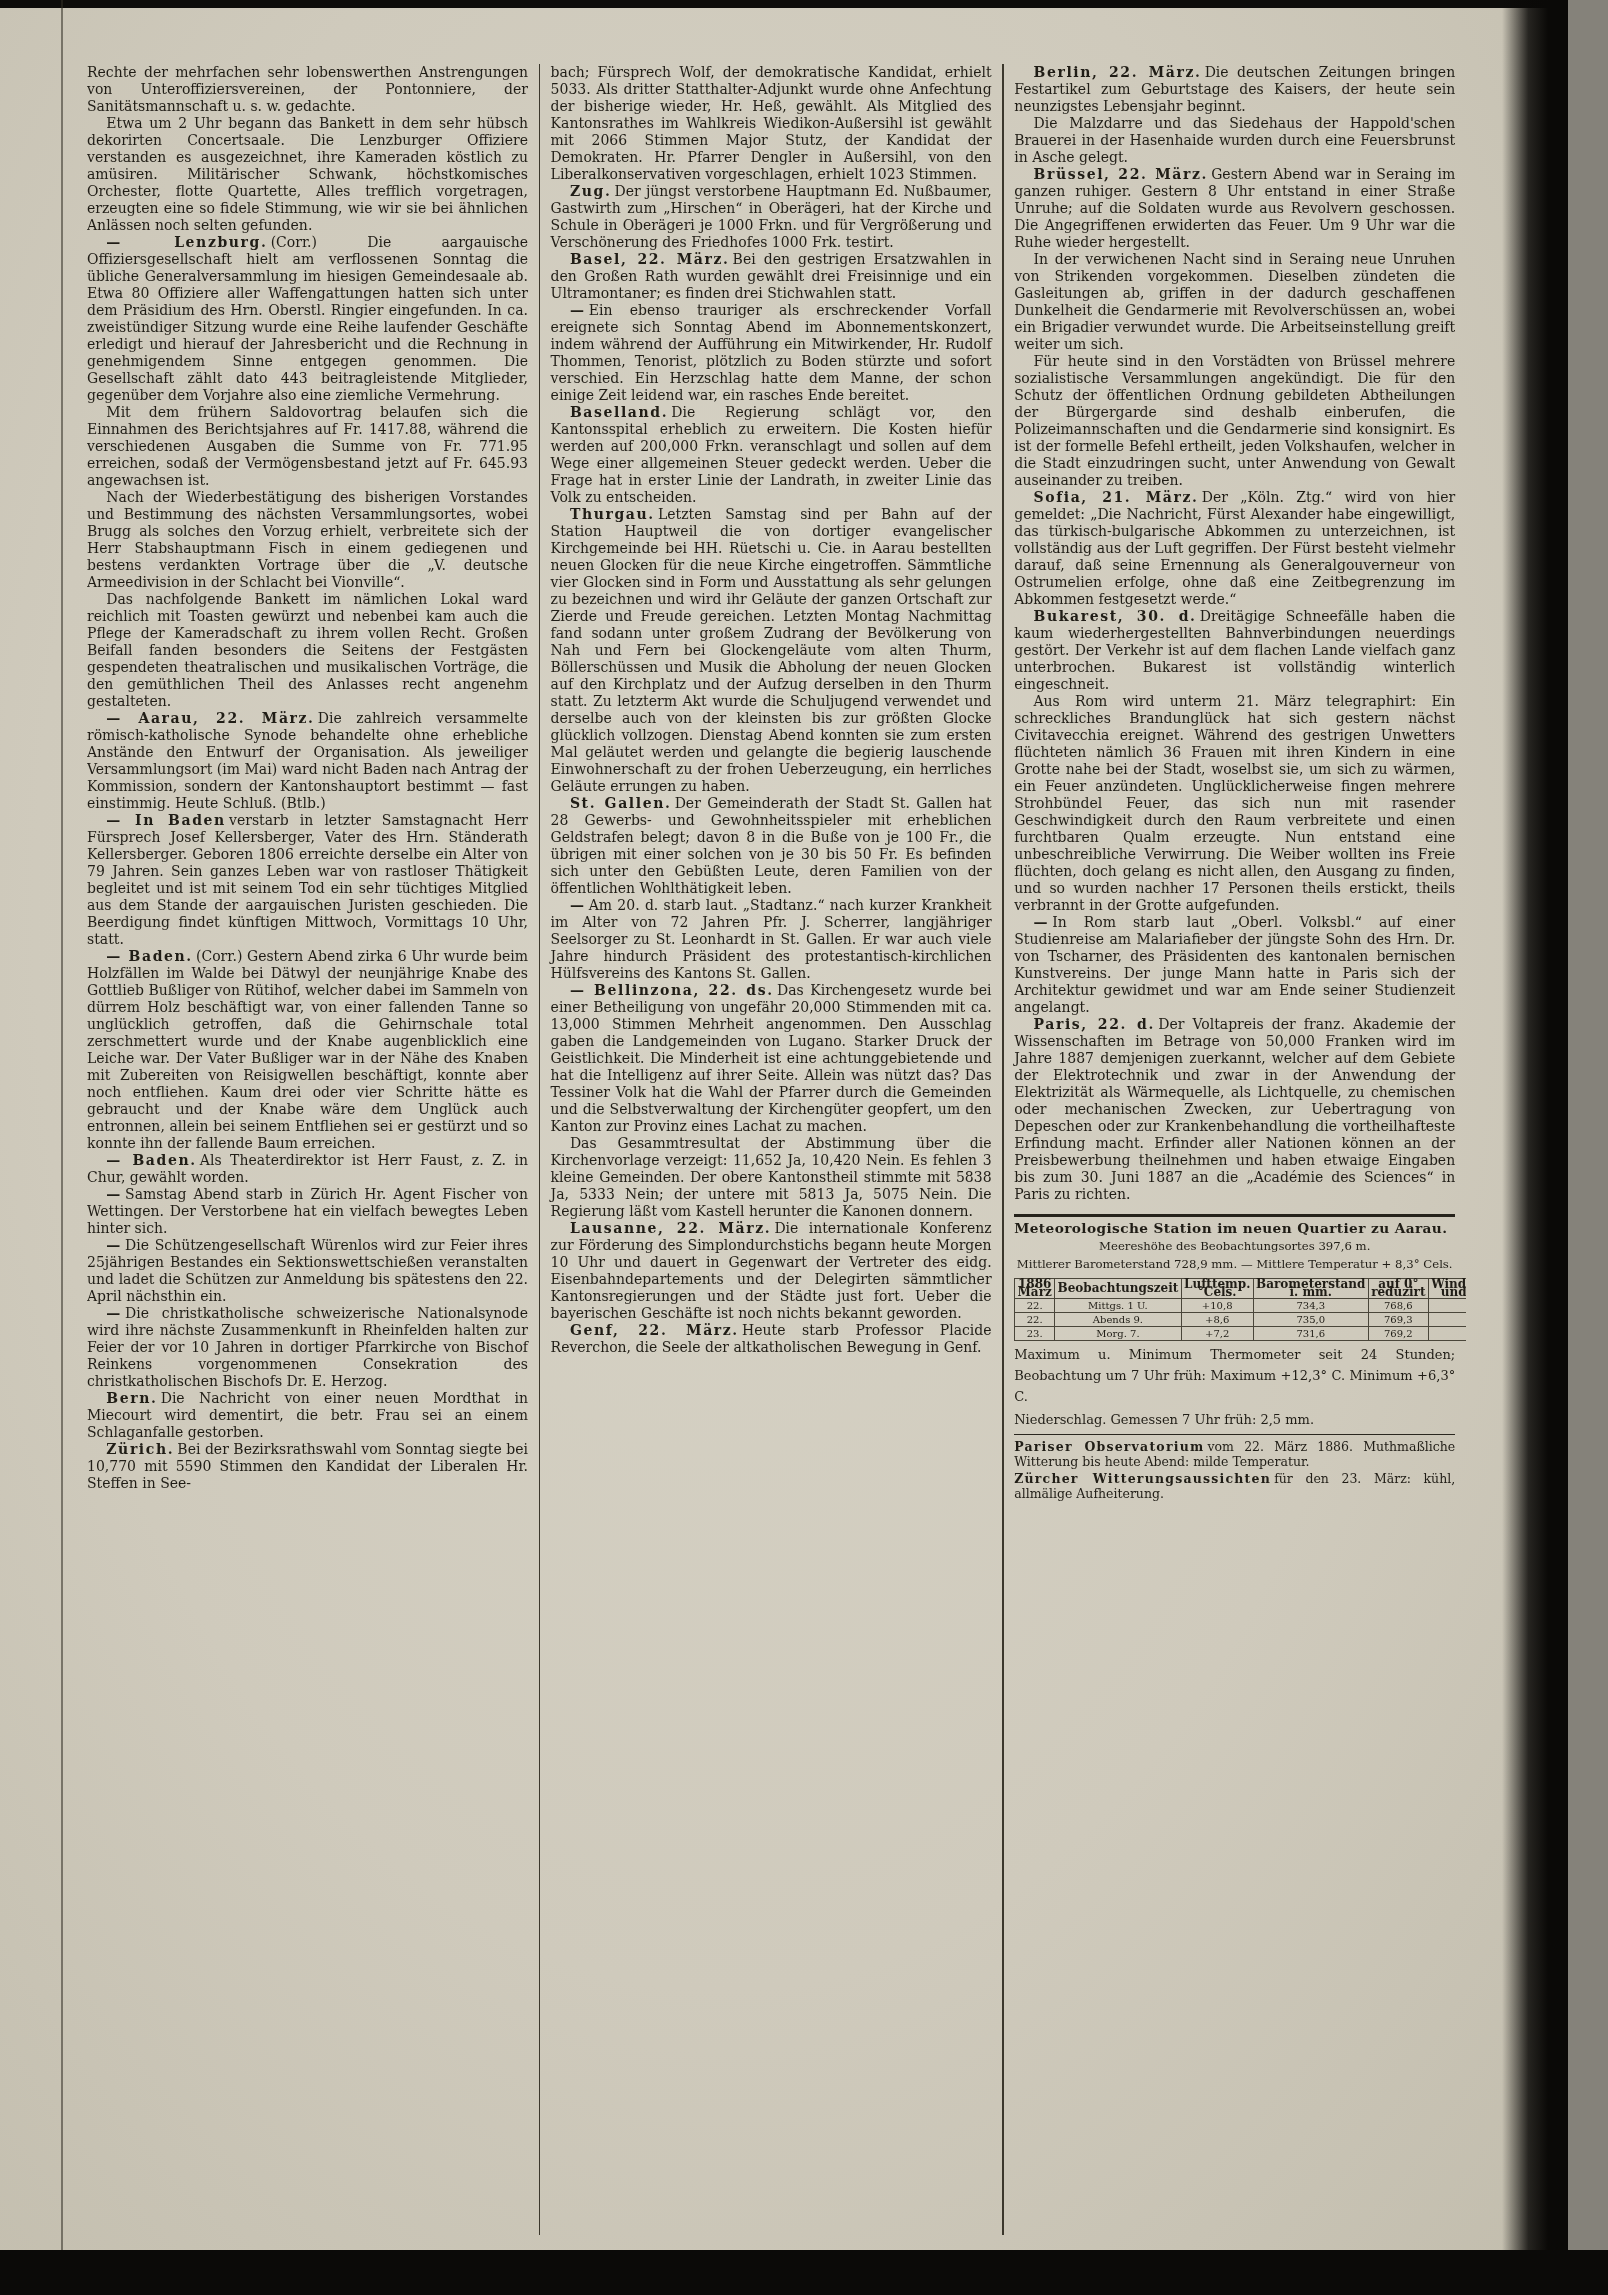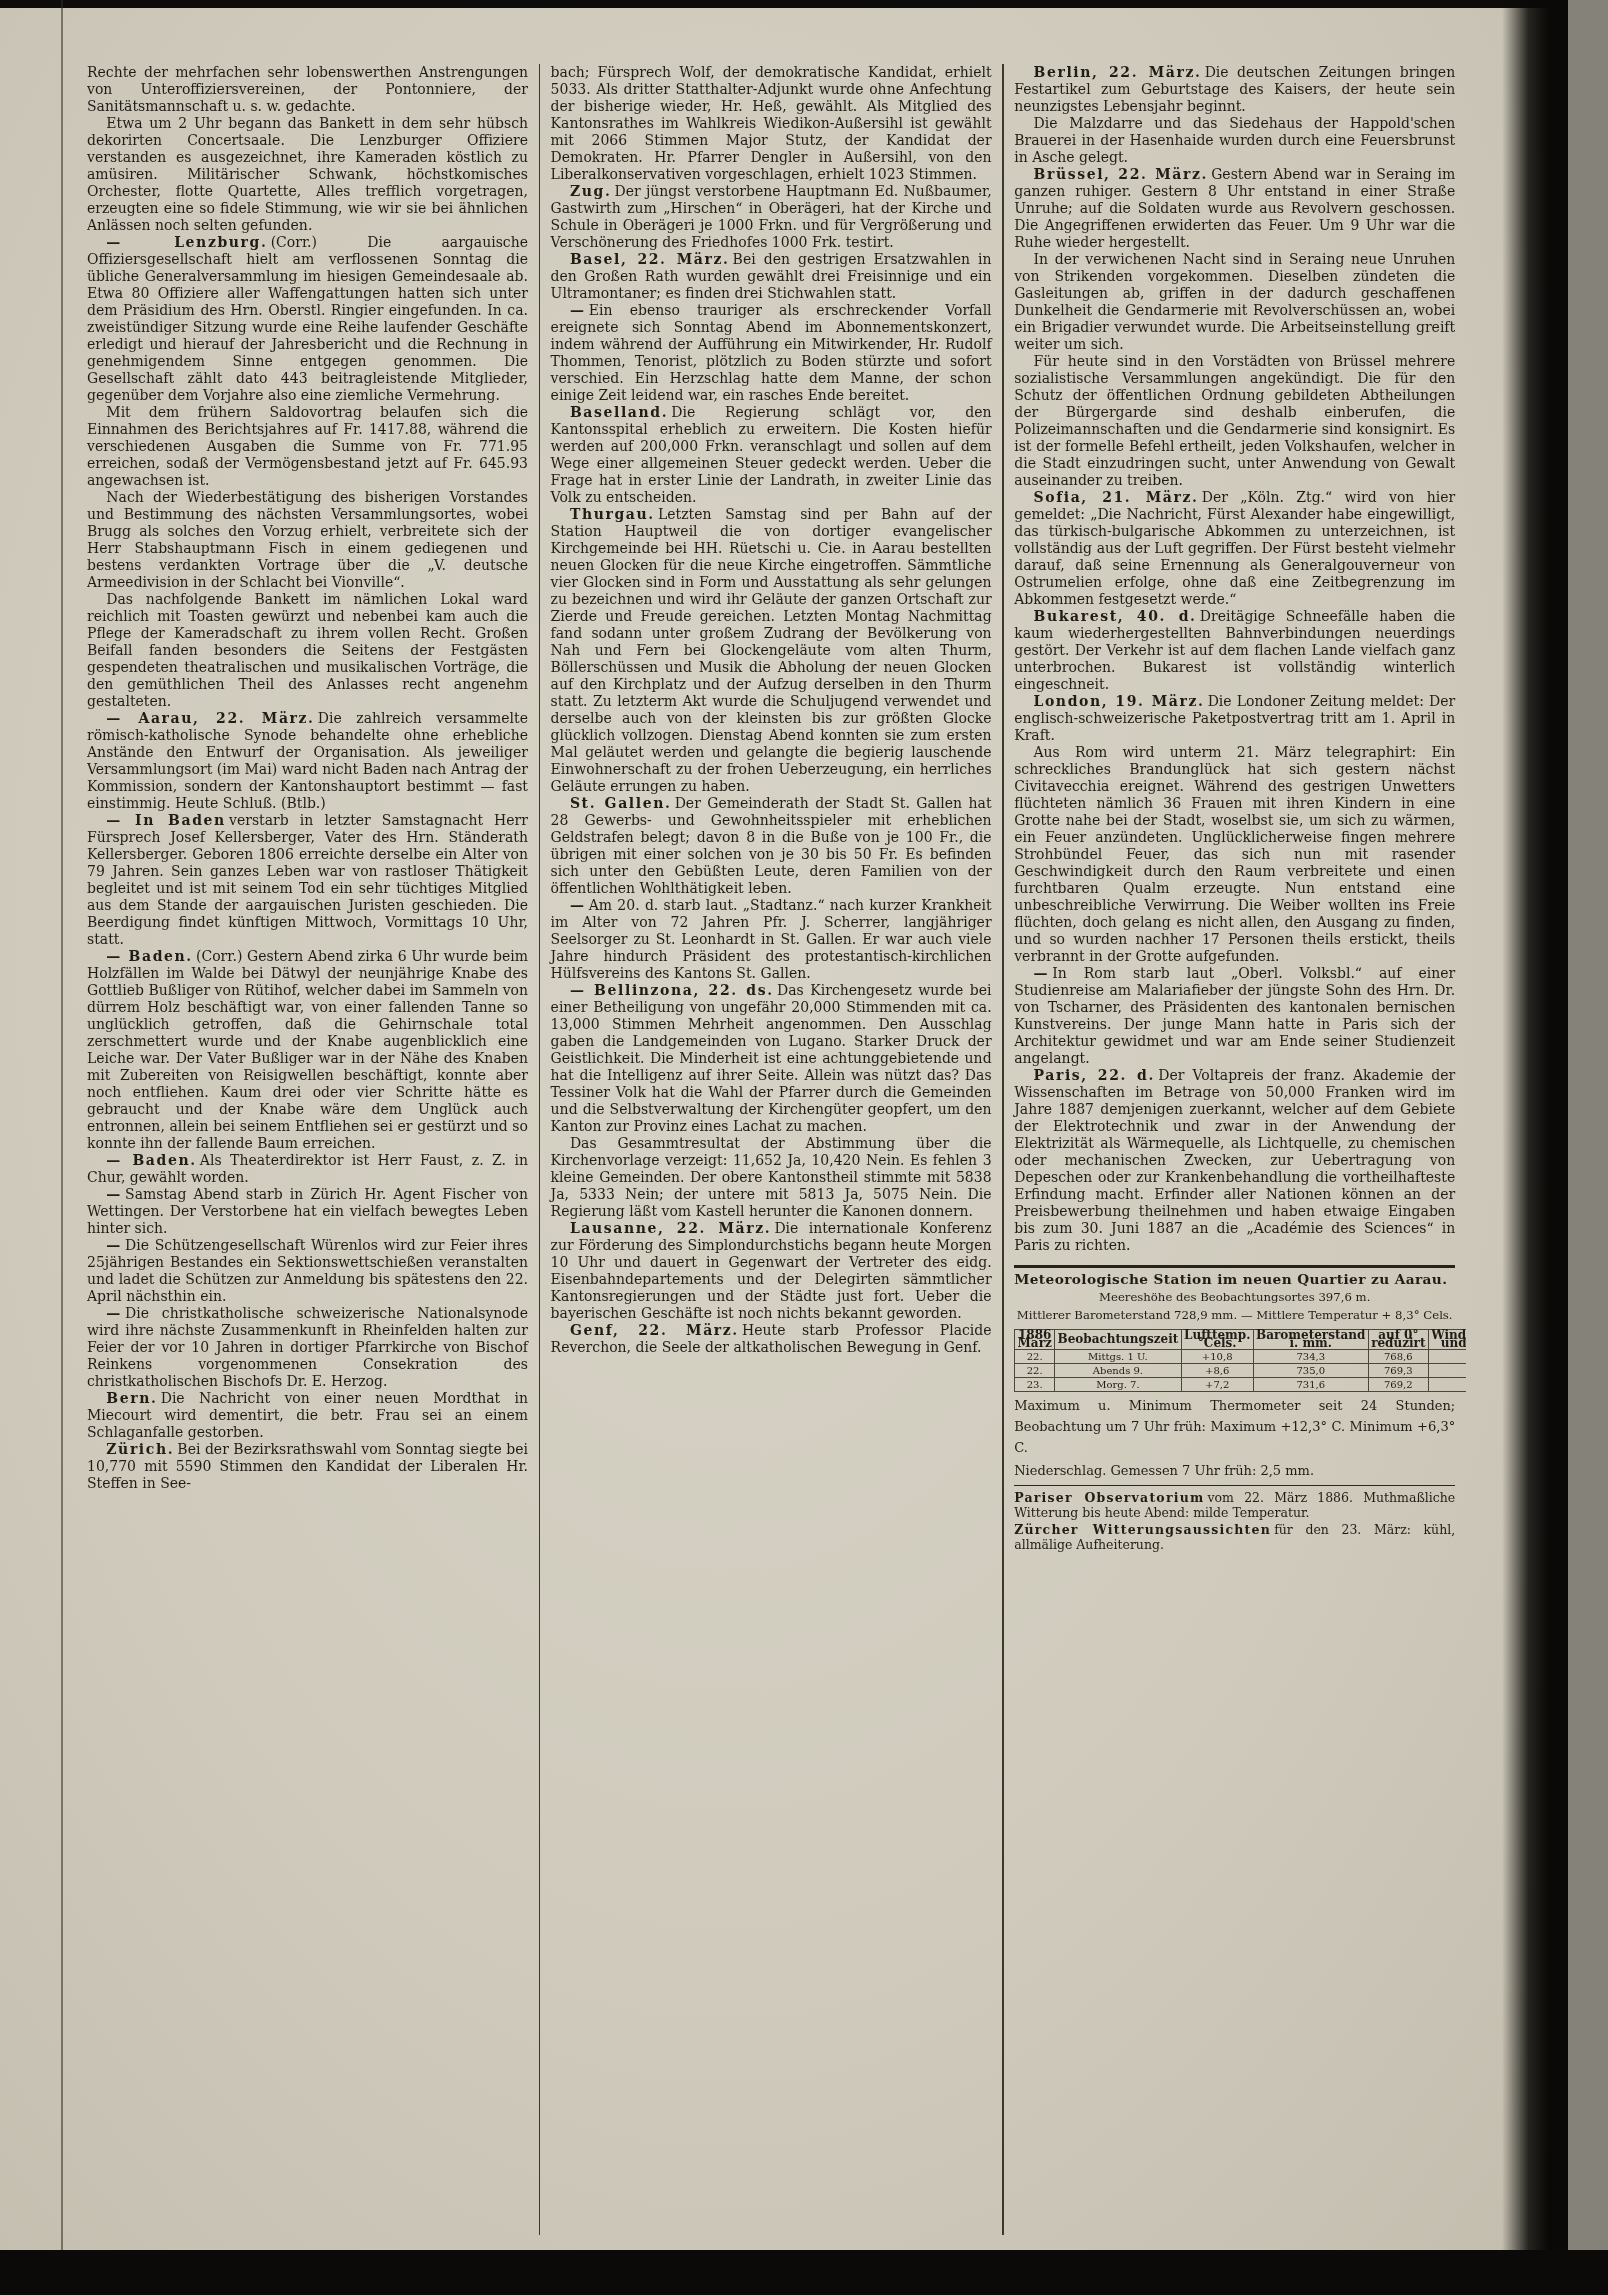--- a/index.html
+++ b/index.html
@@ -91,22 +91,21 @@
 
     <div class="col">
       <div>
 
       <p class="par"><span class="lead">Berlin, 22. März.</span><span>Die deutschen Zeitungen bringen Festartikel zum Geburtstage des Kaisers, der heute sein neunzigstes Lebensjahr beginnt.</span></p>
           <p class="par"><span>Die Malzdarre und das Siedehaus der Happold'schen Brauerei in der Hasenhaide wurden durch eine Feuersbrunst in Asche gelegt.</span></p>
           <p class="par"><span class="lead">Brüssel, 22. März.</span><span>Gestern Abend war in Seraing im ganzen ruhiger. Gestern 8 Uhr entstand in einer Straße Unruhe; auf die Soldaten wurde aus Revolvern geschossen. Die Angegriffenen erwiderten das Feuer. Um 9 Uhr war die Ruhe wieder hergestellt.</span></p>
           <p class="par"><span>In der verwichenen Nacht sind in Seraing neue Unruhen von Strikenden vorgekommen. Dieselben zündeten die Gasleitungen ab, griffen in der dadurch geschaffenen Dunkelheit die Gendarmerie mit Revolverschüssen an, wobei ein Brigadier verwundet wurde. Die Arbeitseinstellung greift weiter um sich.</span></p>
           <p class="par"><span>Für heute sind in den Vorstädten von Brüssel mehrere sozialistische Versammlungen angekündigt. Die für den Schutz der öffentlichen Ordnung gebildeten Abtheilungen der Bürgergarde sind deshalb einberufen, die Polizeimannschaften und die Gendarmerie sind konsignirt. Es ist der formelle Befehl ertheilt, jeden Volkshaufen, welcher in die Stadt einzudringen sucht, unter Anwendung von Gewalt auseinander zu treiben.</span></p>
           <p class="par"><span class="lead">Sofia, 21. März.</span><span>Der „Köln. Ztg.“ wird von hier gemeldet: „Die Nachricht, Fürst Alexander habe eingewilligt, das türkisch-bulgarische Abkommen zu unterzeichnen, ist vollständig aus der Luft gegriffen. Der Fürst besteht vielmehr darauf, daß seine Ernennung als Generalgouverneur von Ostrumelien erfolge, ohne daß eine Zeitbegrenzung im Abkommen festgesetzt werde.“</span></p>
-          <p class="par"><span class="lead">Bukarest, 40. d.</span><span>Dreitägige Schneefälle haben die kaum wiederhergestellten Bahnverbindungen neuerdings gestört. Der Verkehr ist auf dem flachen Lande vielfach ganz unterbrochen. Bukarest ist vollständig winterlich eingeschneit.</span></p>
-          <p class="par"><span class="lead">London, 19. März.</span><span>Die Londoner Zeitung meldet: Der englisch-schweizerische Paketpostvertrag tritt am 1. April in Kraft.</span></p>
+          <p class="par"><span class="lead">Bukarest, 30. d.</span><span>Dreitägige Schneefälle haben die kaum wiederhergestellten Bahnverbindungen neuerdings gestört. Der Verkehr ist auf dem flachen Lande vielfach ganz unterbrochen. Bukarest ist vollständig winterlich eingeschneit.</span></p>
           <p class="par"><span>Aus Rom wird unterm 21. März telegraphirt: Ein schreckliches Brandunglück hat sich gestern nächst Civitavecchia ereignet. Während des gestrigen Unwetters flüchteten nämlich 36 Frauen mit ihren Kindern in eine Grotte nahe bei der Stadt, woselbst sie, um sich zu wärmen, ein Feuer anzündeten. Unglücklicherweise fingen mehrere Strohbündel Feuer, das sich nun mit rasender Geschwindigkeit durch den Raum verbreitete und einen furchtbaren Qualm erzeugte. Nun entstand eine unbeschreibliche Verwirrung. Die Weiber wollten ins Freie flüchten, doch gelang es nicht allen, den Ausgang zu finden, und so wurden nachher 17 Personen theils erstickt, theils verbrannt in der Grotte aufgefunden.</span></p>
           <p class="par"><span class="lead">—</span><span>In Rom starb laut „Oberl. Volksbl.“ auf einer Studienreise am Malariafieber der jüngste Sohn des Hrn. Dr. von Tscharner, des Präsidenten des kantonalen bernischen Kunstvereins. Der junge Mann hatte in Paris sich der Architektur gewidmet und war am Ende seiner Studienzeit angelangt.</span></p>
           <p class="par"><span class="lead">Paris, 22. d.</span><span>Der Voltapreis der franz. Akademie der Wissenschaften im Betrage von 50,000 Franken wird im Jahre 1887 demjenigen zuerkannt, welcher auf dem Gebiete der Elektrotechnik und zwar in der Anwendung der Elektrizität als Wärmequelle, als Lichtquelle, zu chemischen oder mechanischen Zwecken, zur Uebertragung von Depeschen oder zur Krankenbehandlung die vortheilhafteste Erfindung macht. Erfinder aller Nationen können an der Preisbewerbung theilnehmen und haben etwaige Eingaben bis zum 30. Juni 1887 an die „Académie des Sciences“ in Paris zu richten.</span></p>
         </div>
 
       <div class="met">
         <p class="met-title">Meteorologische Station im neuen Quartier zu Aarau.</p>
         <p class="met-sub">Meereshöhe des Beobachtungsortes 397,6 m.</p>
         <p class="met-sub">Mittlerer Barometerstand 728,9 mm. — Mittlere Temperatur + 8,3° Cels.</p>
 

